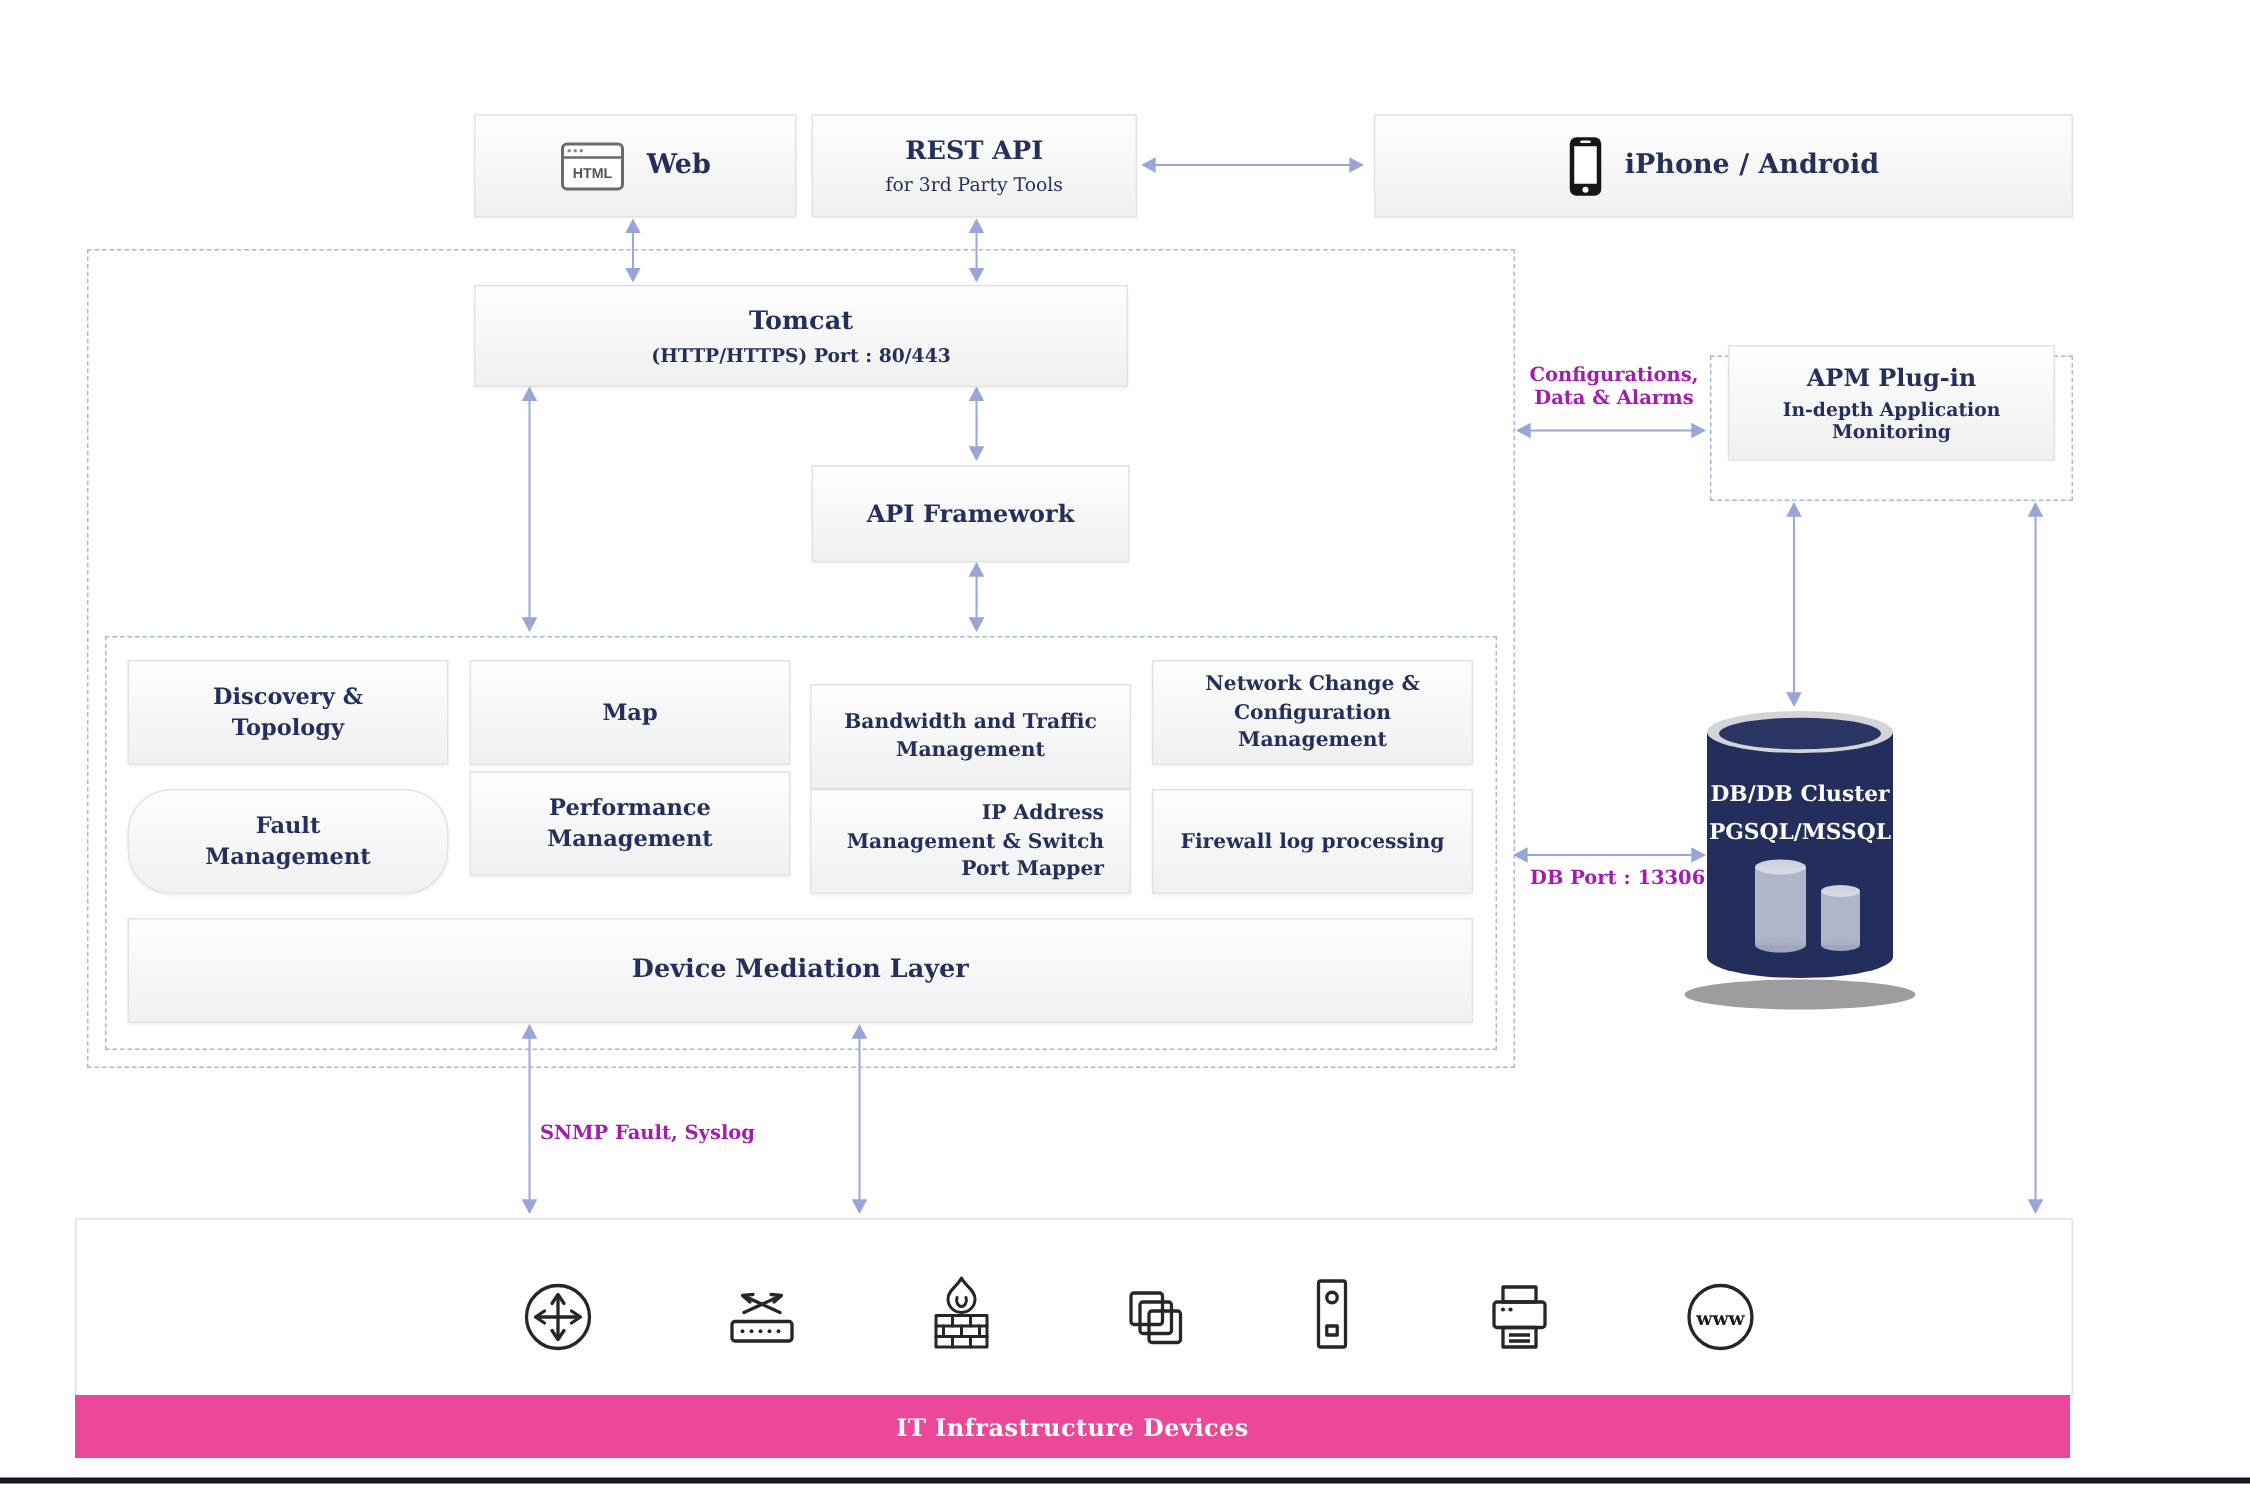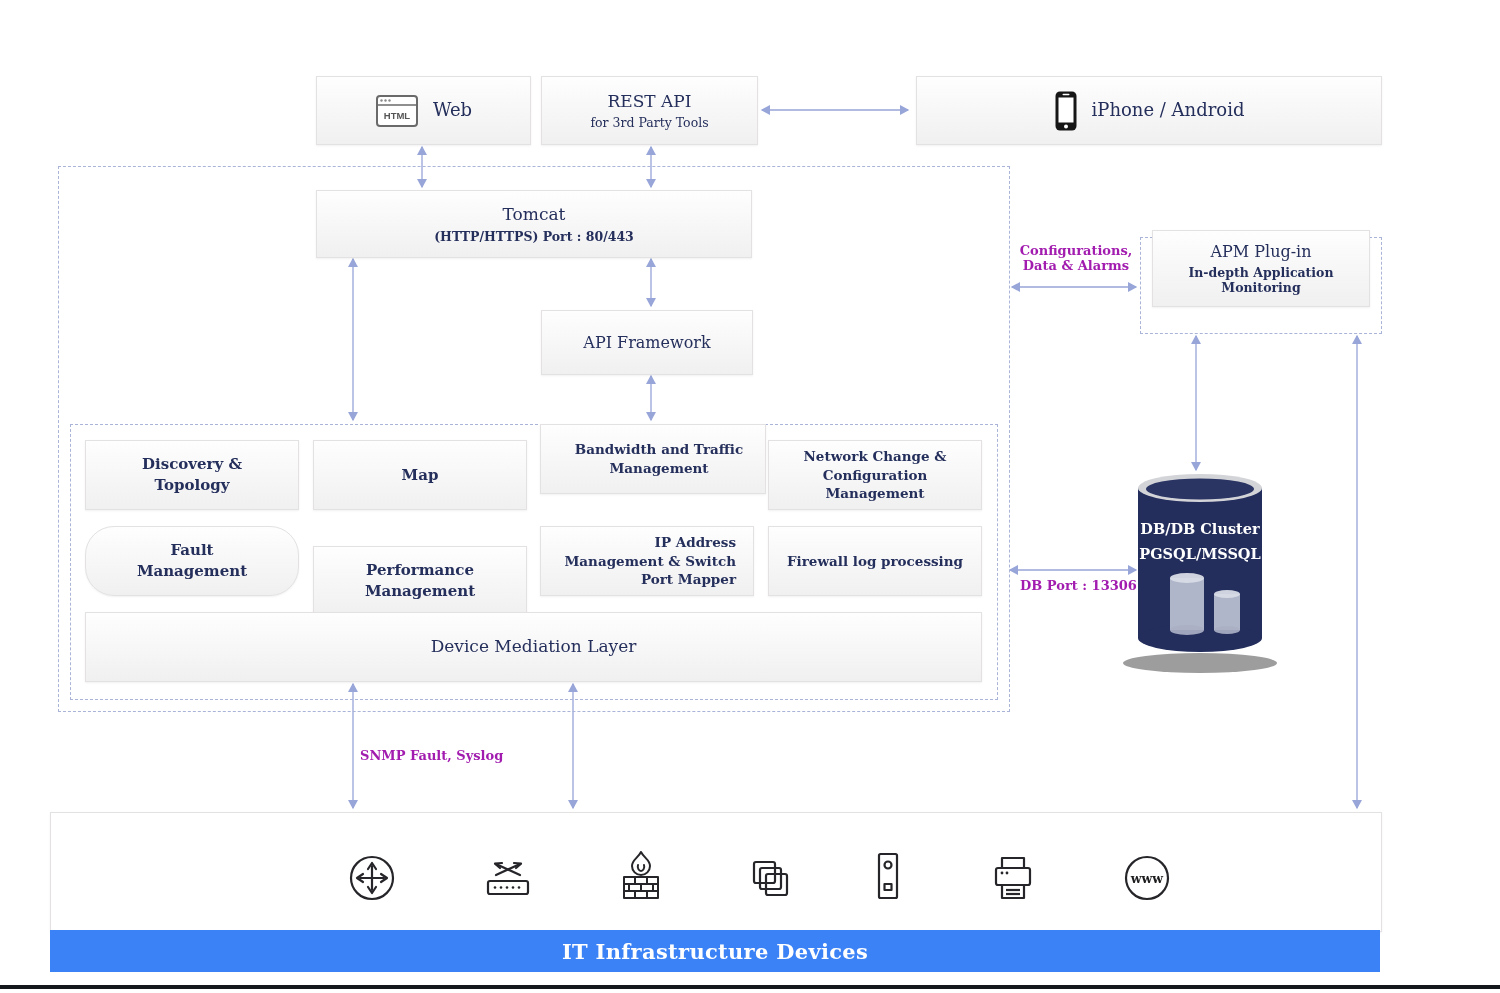--- a/index.html
+++ b/index.html
@@ -2,30 +2,30 @@
 <html><head>
 <meta charset="utf-8">
 <style>
   html,body{margin:0;padding:0;background:#ffffff;}
   .canvas{position:relative;width:1500px;height:993px;background:#ffffff;
           font-family:"DejaVu Serif","Liberation Serif",serif;color:#252f5c;overflow:hidden;}
   .node{position:absolute;background:linear-gradient(180deg,#fefefe 0%,#f1f0f0 100%);
         border:1px solid #e3e1e1;box-shadow:0 1px 2px rgba(0,0,0,0.06);
         display:flex;flex-direction:column;align-items:center;justify-content:center;text-align:center;}
   .node.hrow{flex-direction:row;gap:14px;}
-  .title{font-weight:400;font-size:17px;line-height:1.25;}
+  .title{font-weight:700;font-size:17px;line-height:1.25;}
   .big{font-size:18px;}
   .sub{font-size:12.5px;margin-top:3px;}
   .dashed{position:absolute;border:1px dashed #aab4d8;background:transparent;}
   .mod span{display:inline-block;font-weight:700;font-size:15px;max-width:130px;line-height:1.4;}
   .mod.small span{font-size:13.5px;max-width:178px;}
   .annotation{position:absolute;font-size:13px;font-weight:700;color:#a21caf;}
   .pre{white-space:pre-line;}
   .center{text-align:center;}
-  .band{position:absolute;background:#3b82f6;color:#ffffff;font-weight:700;font-size:21px;
+  .band{position:absolute;background:#ec4899;color:#ffffff;font-weight:700;font-size:16px;
         display:flex;align-items:center;justify-content:center;letter-spacing:.3px;}
   .overlay{position:absolute;left:0;top:0;pointer-events:none;}
   .icon-svg{display:block;}
   .dev-icon{position:absolute;}
   .bottom-edge{position:absolute;left:0;top:985px;width:1500px;height:4px;background:#14171c;}
 </style>
 </head>
 <body>
 
 <div class="canvas">
@@ -91,31 +91,31 @@
   <div class="node" style="left:541px;top:310px;width:210px;height:63px;">
     <span class="title" style="font-size:16px;">API Framework</span>
   </div>
 
   <div class="node mod" style="left:85px;top:440px;width:212px;height:68px;">
     <span>Discovery &amp; Topology</span>
   </div>
   <div class="node mod" style="left:313px;top:440px;width:212px;height:68px;">
     <span>Map</span>
   </div>
-  <div class="node mod small" style="left:540px;top:424px;width:212px;height:68px;padding-left:12px;">
+  <div class="node mod small" style="left:540px;top:456px;width:212px;height:68px;">
     <span>Bandwidth and Traffic Management</span>
   </div>
   <div class="node mod small" style="left:768px;top:440px;width:212px;height:68px;">
     <span>Network Change &amp; Configuration Management</span>
   </div>
 
   <div class="node mod" style="left:85px;top:526px;width:212px;height:68px;border-radius:29px;">
     <span>Fault Management</span>
   </div>
-  <div class="node mod" style="left:313px;top:546px;width:212px;height:68px;justify-content:center;">
+  <div class="node mod" style="left:313px;top:514px;width:212px;height:68px;justify-content:center;">
     <span>Performance Management</span>
   </div>
   <div class="node mod small" style="left:540px;top:526px;width:212px;height:68px;text-align:right;">
     <span>IP Address Management &amp; Switch Port Mapper</span>
   </div>
   <div class="node mod small" style="left:768px;top:526px;width:212px;height:68px;">
     <span>Firewall log processing</span>
   </div>
 
   <div class="node" style="left:85px;top:612px;width:895px;height:68px;">

